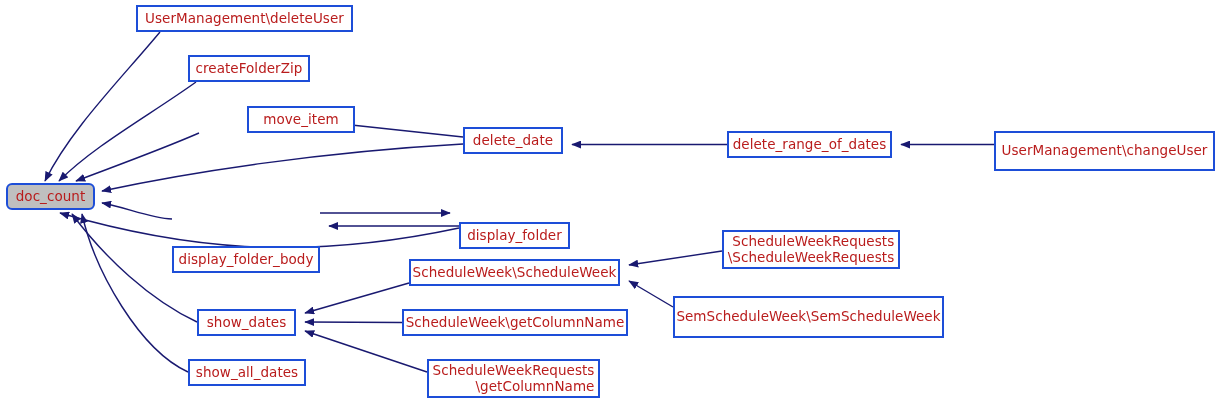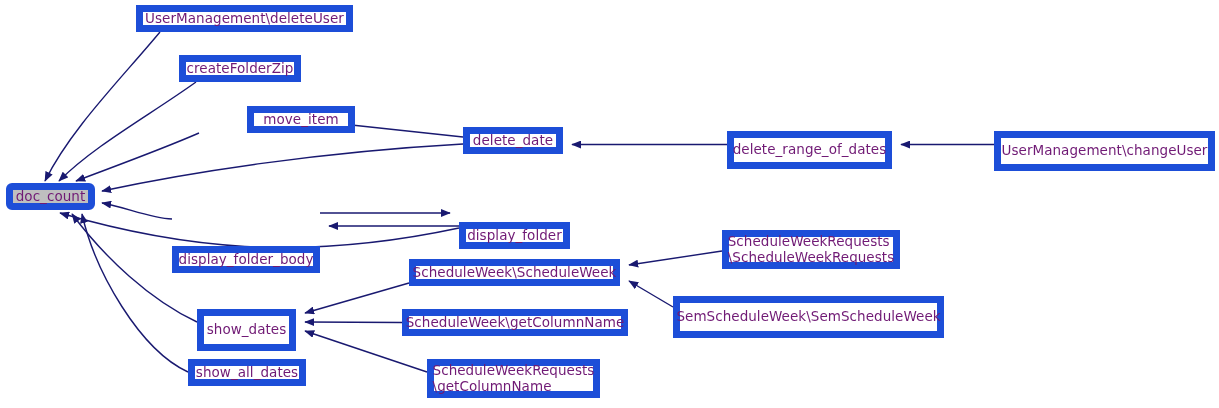--- a/index.html
+++ b/index.html
@@ -8,29 +8,29 @@
     position:relative;
     width:1219px;height:408px;
     background:#ffffff;
     font-family:"DejaVu Sans","Liberation Sans",sans-serif;
     overflow:hidden;
   }
   #edges{position:absolute;left:0;top:0;width:1219px;height:408px;}
   .node{
     position:absolute;
     box-sizing:border-box;
-    border:7px solid #1d4ed8;
+    border:2px solid #1d4ed8;
     background:#ffffff;
-    color:#701a75;
+    color:#b91c1c;
     font-size:13.5px;
     line-height:1.18;
     display:flex;
     align-items:center;
     justify-content:center;
-    text-align:left;
+    text-align:right;
     white-space:pre-line;
     letter-spacing:0.05px;
     z-index:2;
   }
   .node.highlight{background:#bfbfbf;}
 </style>
 </head>
 <body>
 
 <div id="canvas">
@@ -59,31 +59,31 @@
         <path d="M 402,322.5 L 305,322" marker-end="url(#ah)"></path>
         <path d="M 427,372 L 305,331" marker-end="url(#ah)"></path>
         <path d="M 722,251 L 629,265" marker-end="url(#ah)"></path>
         <path d="M 673,307 L 629,281" marker-end="url(#ah)"></path>
       </g>
   </svg>
 
   <div id="node-layer">
       <div class="node highlight" style="left: 6px; top: 183px; width: 89px; height: 27px; border-radius: 6px;">doc_count</div>
       <div class="node" style="left: 136px; top: 5px; width: 217px; height: 27px;">UserManagement\deleteUser</div>
-      <div class="node" style="left: 179px; top: 55px; width: 122px; height: 27px;">createFolderZip</div>
+      <div class="node" style="left: 188px; top: 55px; width: 122px; height: 27px;">createFolderZip</div>
       <div class="node" style="left: 199px; top: 106px; width: 108px; height: 27px; margin-left: 48px;">move_item</div>
       <div class="node" style="left: 463px; top: 127px; width: 100px; height: 27px;">delete_date</div>
-      <div class="node" style="left: 727px; top: 131px; width: 165px; height: 38px;">delete_range_of_dates</div>
+      <div class="node" style="left: 727px; top: 131px; width: 165px; height: 27px;">delete_range_of_dates</div>
       <div class="node" style="left: 994px; top: 131px; width: 221px; height: 40px;">UserManagement\changeUser</div>
       <div class="node" style="left: 172px; top: 206px; width: 148px; height: 27px; margin-top: 40px;">display_folder_body</div>
       <div class="node" style="left: 459px; top: 206px; width: 111px; height: 27px; margin-top: 16px;">display_folder</div>
       <div class="node" style="left: 409px; top: 259px; width: 211px; height: 27px;">ScheduleWeek\ScheduleWeek</div>
       <div class="node" style="left: 722px; top: 230px; width: 178px; height: 39px;">ScheduleWeekRequests
 \ScheduleWeekRequests</div>
       <div class="node" style="left: 673px; top: 296px; width: 271px; height: 42px;">SemScheduleWeek\SemScheduleWeek</div>
-      <div class="node" style="left: 197px; top: 309px; width: 99px; height: 42px;">show_dates</div>
+      <div class="node" style="left: 197px; top: 309px; width: 99px; height: 27px;">show_dates</div>
       <div class="node" style="left: 402px; top: 309px; width: 226px; height: 27px;">ScheduleWeek\getColumnName</div>
       <div class="node" style="left: 188px; top: 359px; width: 118px; height: 27px;">show_all_dates</div>
       <div class="node" style="left: 427px; top: 359px; width: 173px; height: 39px;">ScheduleWeekRequests
 \getColumnName</div>
     </div>
 
 </div>
 
 </body></html>

